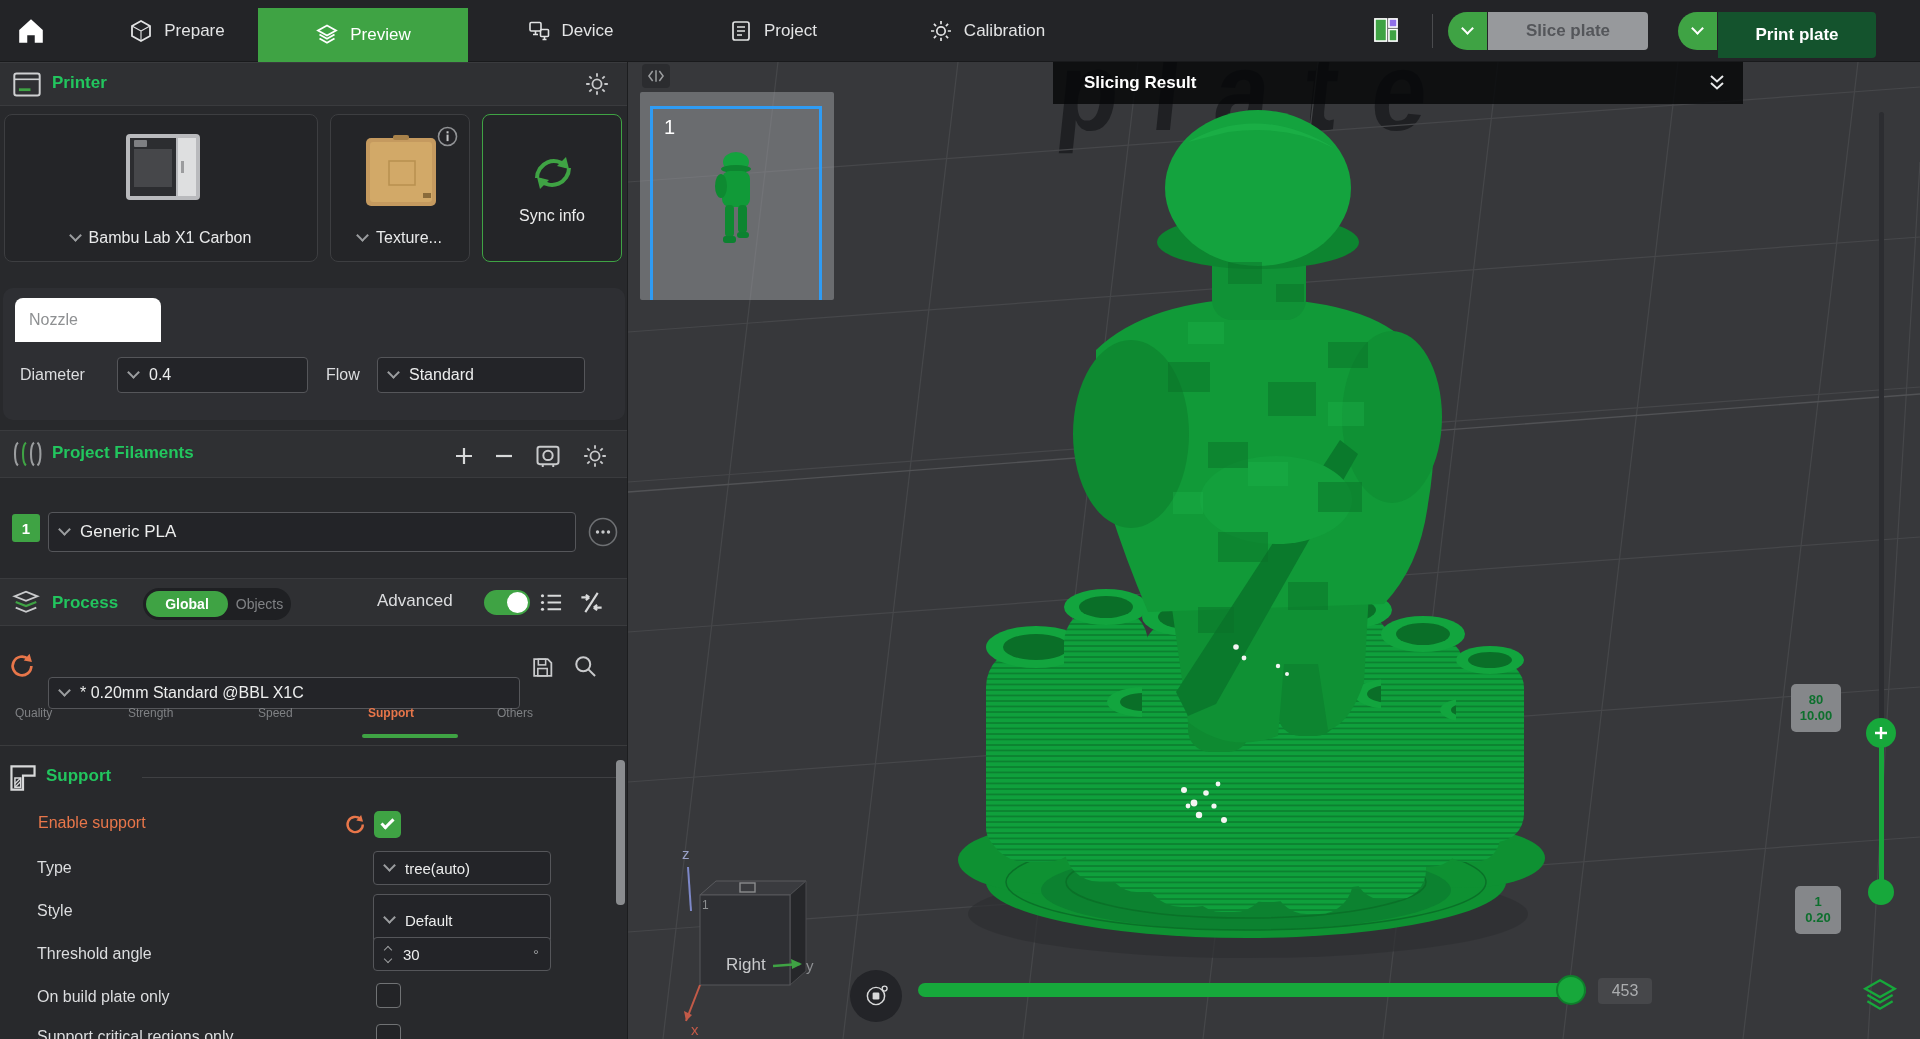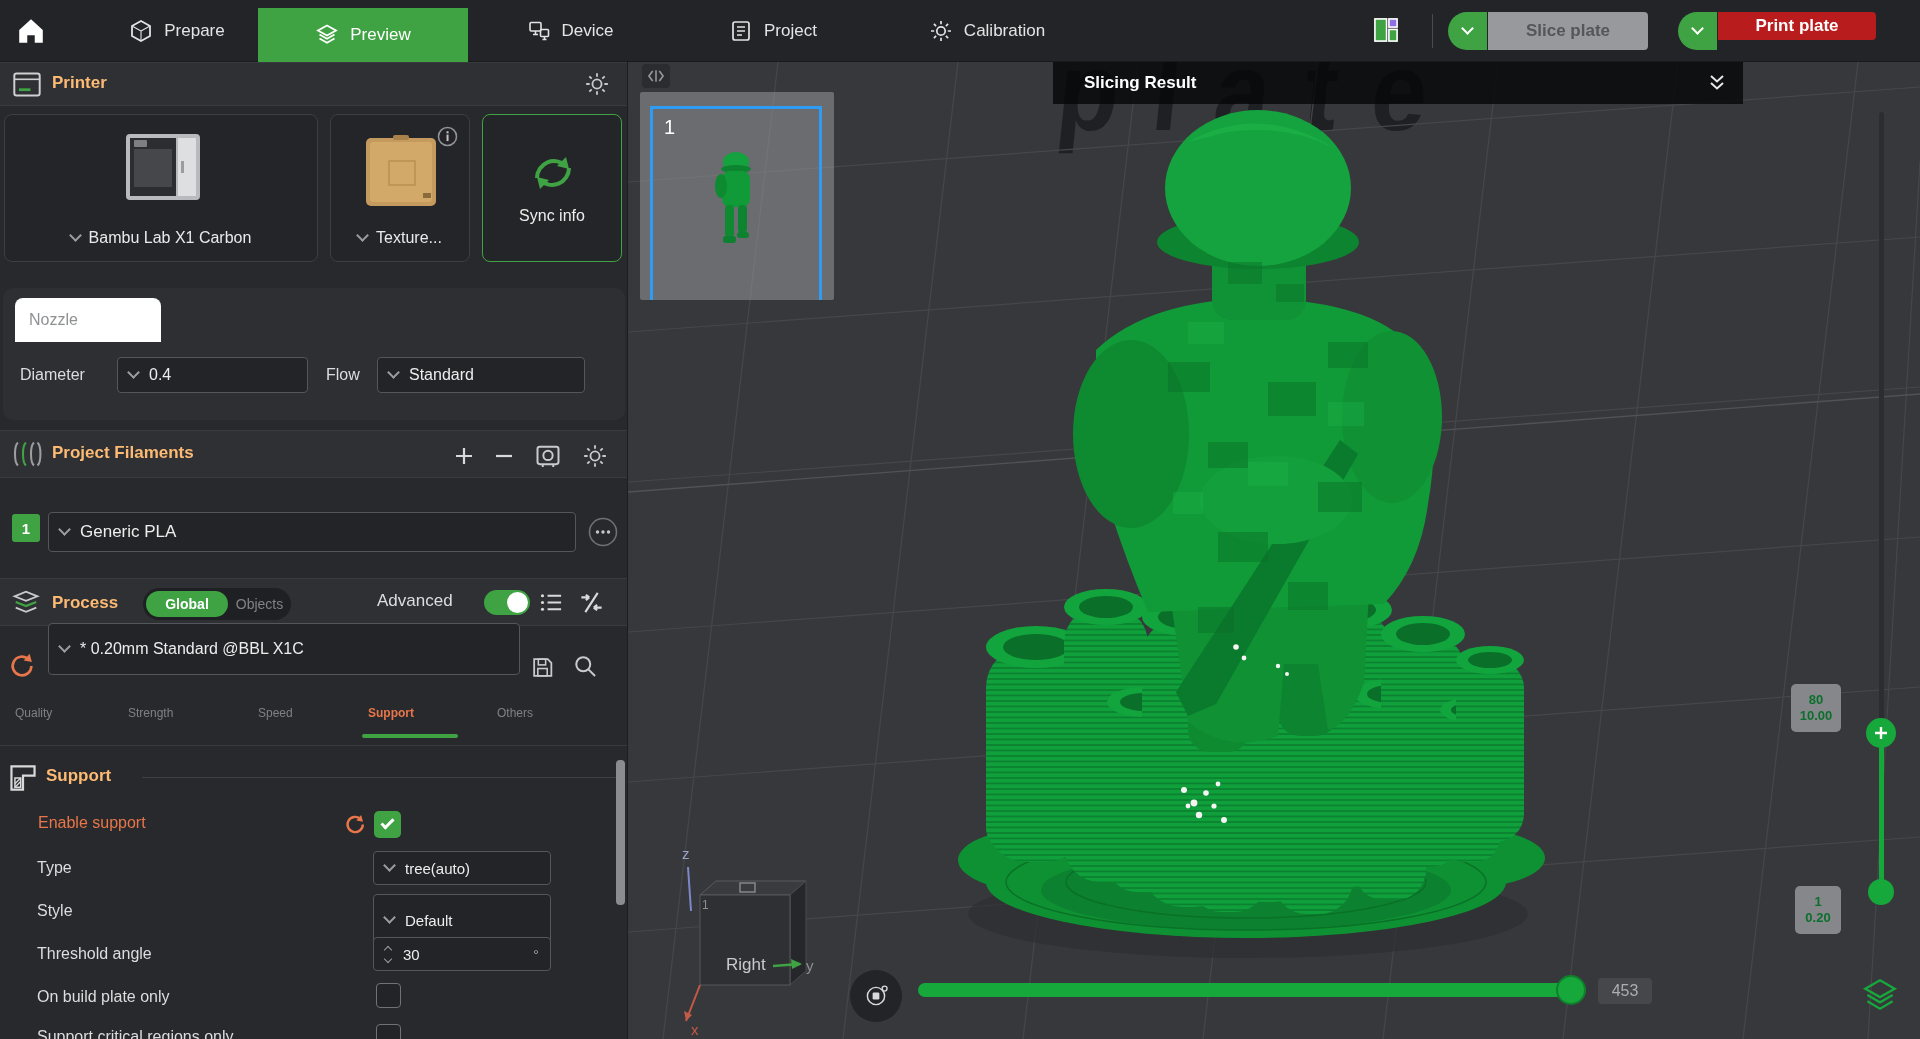--- a/index.html
+++ b/index.html
@@ -17,21 +17,21 @@
   .ck{display:inline-block;width:13px;height:7px;border-left:3px solid #fff;border-bottom:3px solid #fff;
       transform:rotate(-45deg);margin-top:-4px}
   
   .topbar{position:absolute;left:0;top:0;width:1920px;height:62px;background:#232427;border-bottom:1px solid #191a1c}
   .tab{position:absolute;top:0;height:62px;display:flex;align-items:center;justify-content:center;gap:11px;
        font-size:17px;color:#e3e4e5;cursor:pointer}
   .tab.active{top:8px;height:54px;background:#3fa344;color:#fff}
   
   .panel{position:absolute;left:0;top:62px;width:628px;height:977px;background:#28292c;overflow:hidden;border-right:1px solid #1c1d1f}
   .strip{position:absolute;left:0;width:628px;background:#2f3033;border-top:1px solid #3a3b3e;border-bottom:1px solid #3a3b3e}
-  .sec-title{position:absolute;font-size:17px;font-weight:700;color:#fdba74}
+  .sec-title{position:absolute;font-size:17px;font-weight:700;color:#22c55e}
   .lbl{position:absolute;font-size:16px;color:#dcdddf;white-space:nowrap}
   .dd{position:absolute;display:flex;align-items:center;gap:11px;background:#232428;border:1px solid #55565a;
       border-radius:4px;padding:0 11px;color:#eceded;font-size:16px;white-space:nowrap;overflow:hidden}
   .card{position:absolute;top:52px;height:148px;background:#242528;border:1px solid #3d3e41;border-radius:8px;overflow:hidden}
   .cardlbl{position:absolute;left:0;right:0;bottom:14px;display:flex;align-items:center;justify-content:center;gap:9px;
            font-size:16px;color:#e9eaeb;white-space:nowrap;overflow:hidden}
   .ptab{position:absolute;font-size:12px;color:#7f8184}
   .ptab.active{color:#e8764a;font-weight:700}
   
   .viewport{position:absolute;left:628px;top:62px;width:1292px;height:977px;background:#37383b;overflow:hidden}
@@ -106,21 +106,21 @@
     <div class="abs" style="left:1432px;top:14px;width:1px;height:34px;background:#4a4b4e"></div>
 
     <div class="abs" style="left:1448px;top:12px;width:39px;height:38px;background:#3fa344;border-radius:19px 0 0 19px;display:flex;align-items:center;justify-content:center">
       <i class="cv w"></i>
     </div>
     <div class="abs" style="left:1488px;top:12px;width:160px;height:38px;background:#97999c;border-radius:0 4px 4px 0;display:flex;align-items:center;justify-content:center;font-size:17px;font-weight:600;color:#54565a">Slice plate</div>
 
     <div class="abs" style="left:1678px;top:12px;width:39px;height:38px;background:#3fa344;border-radius:19px 0 0 19px;display:flex;align-items:center;justify-content:center">
       <i class="cv w"></i>
     </div>
-    <div class="abs" style="left:1718px;top:12px;width:158px;height:28px;background:#b91c1c;border-radius:0 4px 4px 0;display:flex;align-items:center;justify-content:center;font-size:17px;font-weight:600;color:#fff">Print plate</div>
+    <div class="abs" style="left:1718px;top:12px;width:158px;height:46px;background:#14532d;border-radius:0 4px 4px 0;display:flex;align-items:center;justify-content:center;font-size:17px;font-weight:600;color:#fff">Print plate</div>
   </div>
 
   <div class="panel">
 
     <div class="strip" style="top:0;height:44px"></div>
     <svg class="abs" style="left:12px;top:9px" width="30" height="27" viewBox="0 0 26 23">
       <rect x="2" y="2" width="22" height="19" rx="2" fill="none" stroke="#cfd0d2" stroke-width="1.7"></rect>
       <path d="M2 7 h22" stroke="#cfd0d2" stroke-width="1.4"></path>
       <path d="M6 16 h10" stroke="#3fa344" stroke-width="2.4"></path>
     </svg>
@@ -247,21 +247,21 @@
     <svg class="abs" style="left:578px;top:527px" width="27" height="27" viewBox="0 0 24 24">
       <path d="M17.5 3.5 L6.5 20.5" stroke="#d8d9da" stroke-width="1.9"></path>
       <path d="M3 7.5 h7 M10 7.5 l-3 -2.4 M10 7.5 l-3 2.4" fill="none" stroke="#d8d9da" stroke-width="1.9"></path>
       <path d="M21 16.5 h-7 M14 16.5 l3 -2.4 M14 16.5 l3 2.4" fill="none" stroke="#d8d9da" stroke-width="1.9"></path>
     </svg>
 
     <svg class="abs" style="left:8px;top:588px" width="28" height="32" viewBox="0 0 24 26">
       <path d="M20 13 a8 8 0 1 1 -2.6 -5.9" fill="none" stroke="#e8764a" stroke-width="2.3"></path>
       <polygon points="18.5,2.5 20.5,9.5 13.5,8.2" fill="#e8764a"></polygon>
     </svg>
-    <div class="dd" style="left:48px;top:561px;width:472px;height:52px">
+    <div class="dd" style="left:48px;top:615px;width:472px;height:32px">
       <i class="cv"></i>
       <span>* 0.20mm Standard @BBL X1C</span>
     </div>
     <svg class="abs" style="left:530px;top:593px" width="25" height="25" viewBox="0 0 24 24">
       <path d="M4 4 h13 l3.5 3.5 V20 H4 Z" fill="none" stroke="#c9cacc" stroke-width="1.7"></path>
       <rect x="8" y="4" width="7" height="5.5" fill="none" stroke="#c9cacc" stroke-width="1.5"></rect>
       <rect x="7.5" y="13" width="9" height="7" fill="none" stroke="#c9cacc" stroke-width="1.5"></rect>
     </svg>
     <svg class="abs" style="left:572px;top:591px" width="27" height="27" viewBox="0 0 24 24">
       <circle cx="10" cy="10" r="6.2" fill="none" stroke="#c9cacc" stroke-width="1.8"></circle>

